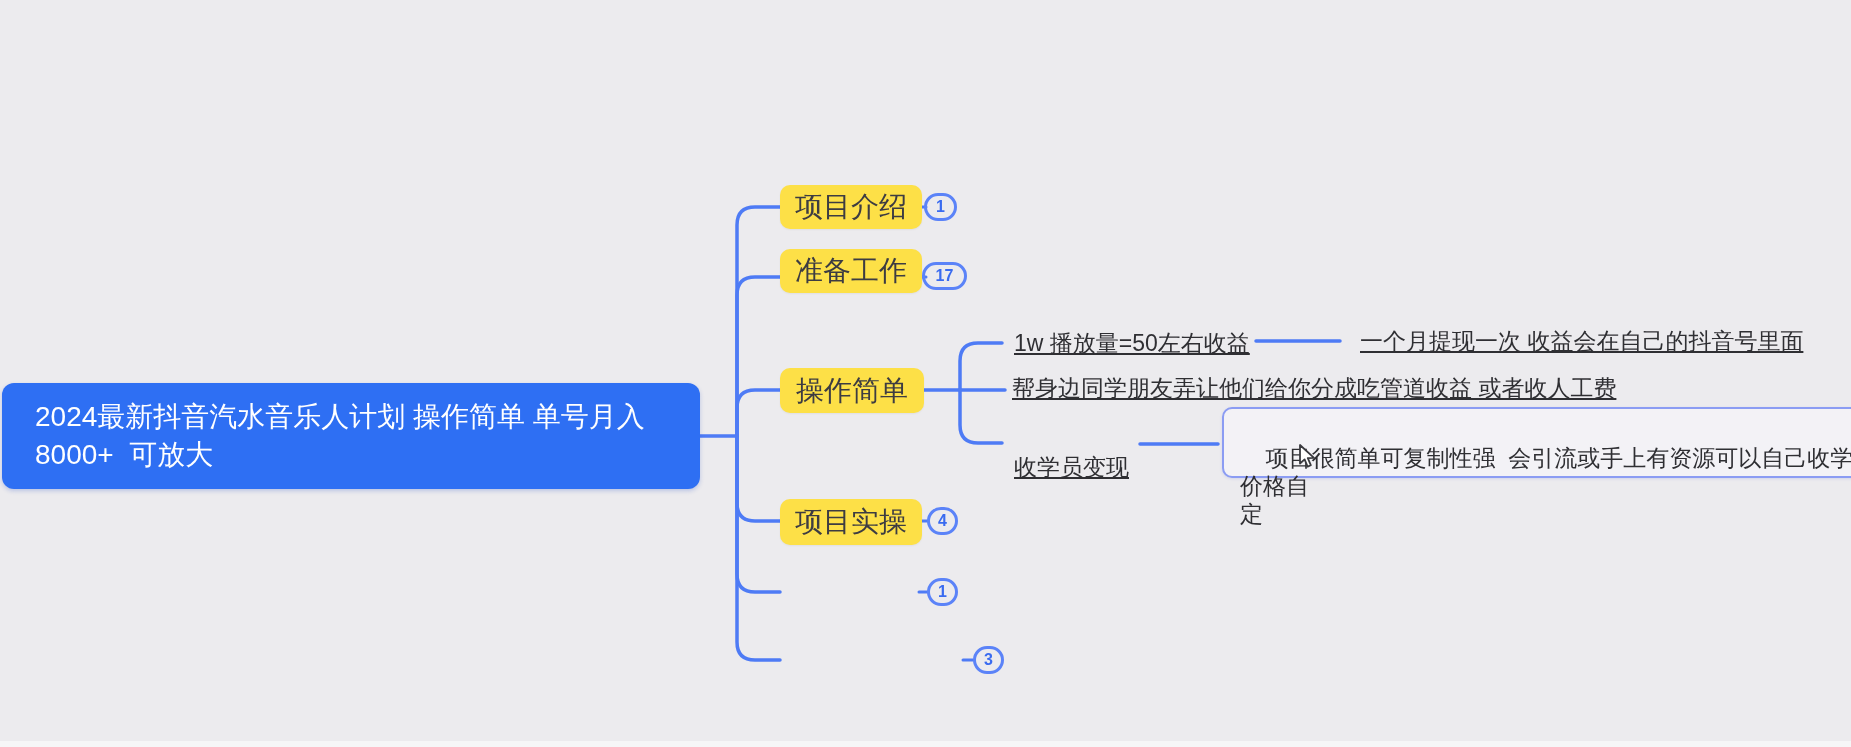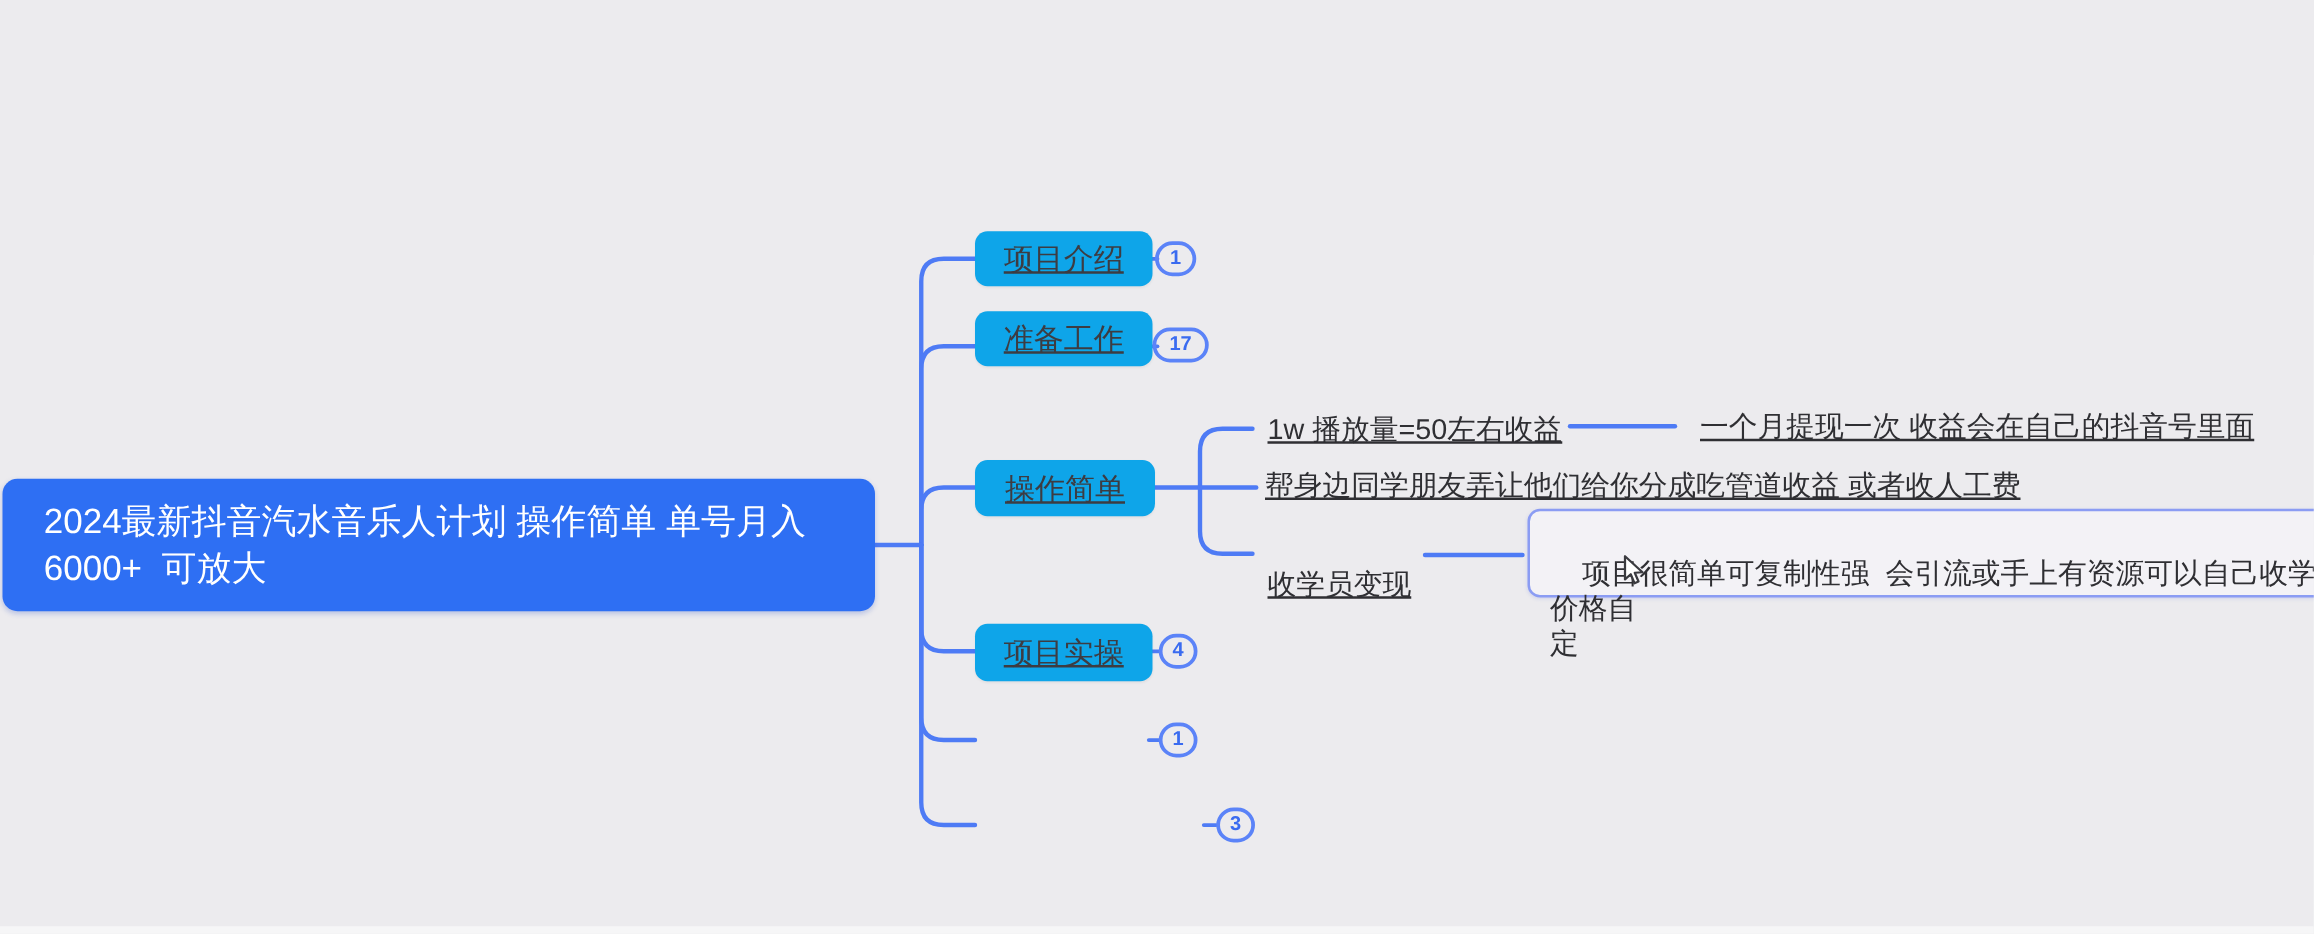--- a/index.html
+++ b/index.html
@@ -23,26 +23,25 @@
     border-radius:12px;
     font-size:28px;
     line-height:38px;
     padding:15px 20px 15px 33px;
     justify-content:flex-start;
     align-items:flex-start;
     white-space:pre-wrap;
     box-shadow:0 2px 4px rgba(40,80,200,0.25);
   }
   .l1-node{
-    background:#0ea5e9;
+    background:#fde047;
     color:#3d3c42;
     border-radius:10px;
-    font-size:24px;
+    font-size:28px;
     box-shadow:0 1px 2px rgba(0,0,0,0.05);
-    text-decoration:underline;
   }
   .text-node{
     color:#2f2f33;
     font-size:23px;
     justify-content:flex-start;
     white-space:nowrap;
     text-decoration:underline;
   }
   .badge{
     position:absolute;
@@ -105,21 +104,21 @@
       <path d="M 917 207 L 926 207" stroke-width="3"></path>
       <path d="M 917 277 L 926 277" stroke-width="3"></path>
       <path d="M 919 521 L 928 521" stroke-width="3"></path>
       <path d="M 919 592 L 928 592" stroke-width="3"></path>
       <path d="M 963 660 L 973 660" stroke-width="3"></path>
     </g>
   </svg>
 
   <div class="node root-node" style="left:2px;top:383px;width:698px;height:106px;">
     <span>2024最新抖音汽水音乐人计划 操作简单 单号月入
-6000+  可放大</span>
+8000+  可放大</span>
   </div>
 
   <div class="node l1-node" style="left:780px;top:185px;width:142px;height:44px;">
     <span>项目介绍</span>
   </div>
   <div class="badge" style="left:924px;top:193px;width:33px;height:28px;">
     <span>1</span>
   </div>
 
   <div class="node l1-node" style="left:780px;top:249px;width:142px;height:44px;">

